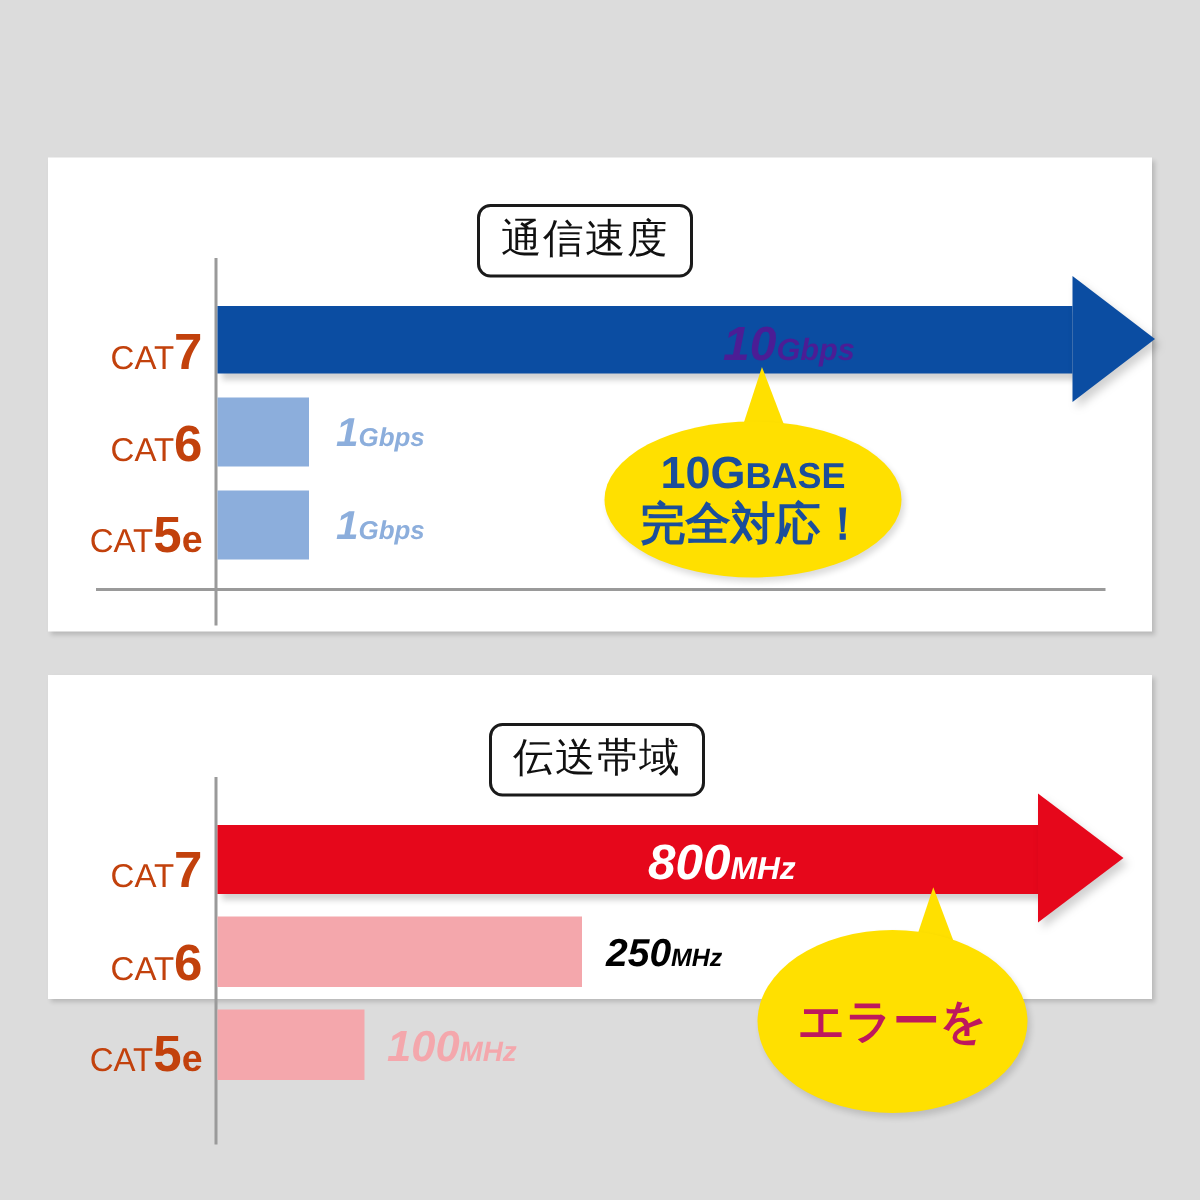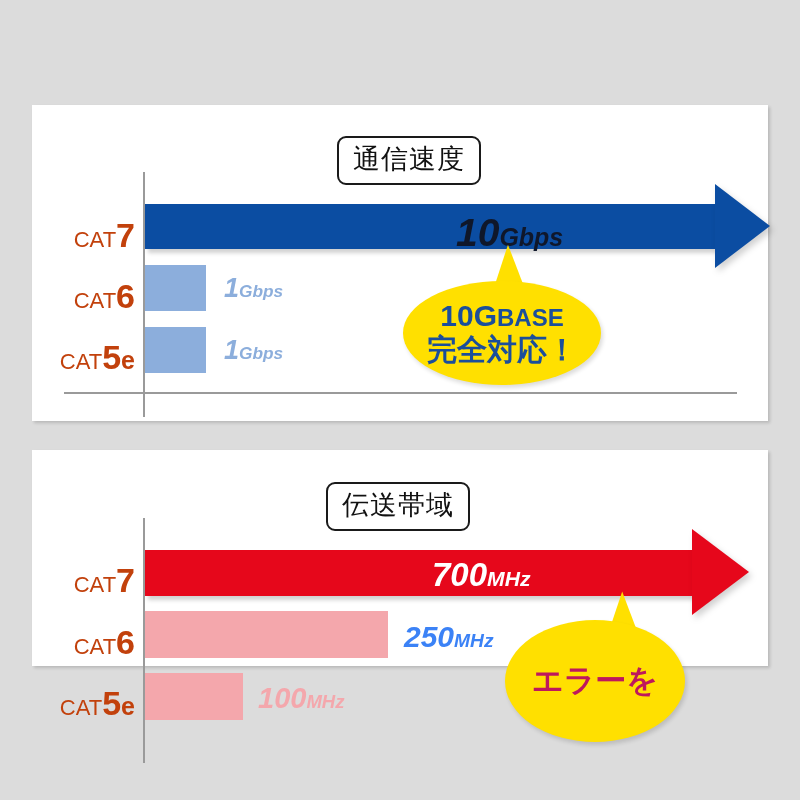--- a/index.html
+++ b/index.html
@@ -92,36 +92,36 @@
   .tail{position:absolute;width:0;height:0;}
 </style>
 </head>
 <body>
 
 <div id="root">
 
 
   <div class="panel" id="panel-speed">
 
-    <div class="chip" style="left:305px;top:31px;">通信速度</div>
+    <div class="chip" style="left:286px;top:31px;">通信速度</div>
 
     <div class="axis-v" style="left:111px;top:67px;height:245px;"></div>
     <div class="axis-h" style="left:32px;top:287px;width:673px;"></div>
 
     <div class="cat-label" style="left:8px;top:113px;width:95px;">
       <span class="sm">CAT</span><span class="bg">7</span>
     </div>
 
     <div class="arrow-body" style="left:113px;top:99px;width:570px;height:45px;background:#0B4DA2;
                 box-shadow:3px 4px 4px rgba(0,0,0,.18);"></div>
     <div class="arrow-head" style="left:683px;top:79px;
                 border-top:42px solid transparent;border-bottom:42px solid transparent;
                 border-left:55px solid #0B4DA2;
                 filter:drop-shadow(3px 4px 3px rgba(0,0,0,.18));"></div>
-    <div class="val" style="left:424px;top:108px;font-size:39px;color:#0f172a;">
+    <div class="val" style="left:450px;top:108px;font-size:32px;color:#4c1d95;">
       <span>10</span><span class="unit">Gbps</span>
     </div>
 
     <div class="cat-label" style="left:8px;top:174px;width:95px;">
       <span class="sm">CAT</span><span class="bg">6</span>
     </div>
     <div class="bar" style="left:113px;top:160px;width:61px;height:46px;background:#8CAEDC;"></div>
     <div class="val" style="left:192px;top:170px;font-size:27px;color:#8CAEDC;">
       <span>1</span><span class="unit">Gbps</span>
     </div>
@@ -153,28 +153,28 @@
     <div class="cat-label" style="left:8px;top:113px;width:95px;">
       <span class="sm">CAT</span><span class="bg">7</span>
     </div>
     <div class="arrow-body" style="left:113px;top:100px;width:547px;height:46px;background:#E6071B;
                 box-shadow:3px 4px 4px rgba(0,0,0,.18);"></div>
     <div class="arrow-head" style="left:660px;top:79px;
                 border-top:43px solid transparent;border-bottom:43px solid transparent;
                 border-left:57px solid #E6071B;
                 filter:drop-shadow(3px 4px 3px rgba(0,0,0,.18));"></div>
     <div class="val" style="left:400px;top:108px;font-size:33px;color:#fff;">
-      <span>700</span><span class="unit">MHz</span>
+      <span>800</span><span class="unit">MHz</span>
     </div>
 
     <div class="cat-label" style="left:8px;top:175px;width:95px;">
       <span class="sm">CAT</span><span class="bg">6</span>
     </div>
     <div class="bar" style="left:113px;top:161px;width:243px;height:47px;background:#F4A7AC;"></div>
-    <div class="val" style="left:372px;top:172px;font-size:30px;color:#3b82f6;">
+    <div class="val" style="left:372px;top:172px;font-size:26px;color:#000000;">
       <span>250</span><span class="unit">MHz</span>
     </div>
 
     <div class="cat-label" style="left:8px;top:236px;width:95px;">
       <span class="sm">CAT</span><span class="bg">5</span><span class="e">e</span>
     </div>
     <div class="bar" style="left:113px;top:223px;width:98px;height:47px;background:#F4A7AC;"></div>
     <div class="val" style="left:226px;top:234px;font-size:29px;color:#F4A7AC;">
       <span>100</span><span class="unit">MHz</span>
     </div>

